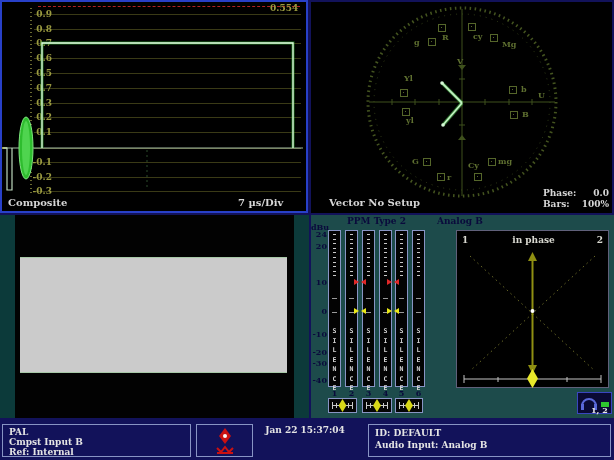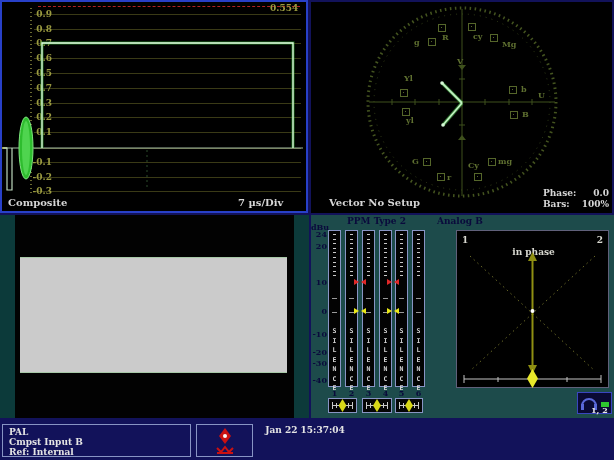--- a/index.html
+++ b/index.html
@@ -281,21 +281,21 @@
         <div class="pe" style="left:3px"></div>
         <div class="pe" style="right:3px"></div>
       <div class="pt" style="left:7px"></div>
         <div class="pt" style="right:7px"></div>
       <div class="pd"></div>
     </div>
 
     <div class="phasebox">
       <span class="phlab" style="left:5px;top:4px">1</span>
       <span class="phlab" style="right:5px;top:4px">2</span>
-      <span class="phlab" style="left:40px;top:16px;width:73px;text-align:center">in phase</span>
+      <span class="phlab" style="left:40px;top:4px;width:73px;text-align:center">in phase</span>
       <svg width="151" height="156" style="position:absolute;left:0;top:0">
         <line x1="13" y1="25" x2="138" y2="140" stroke="#6a6a28" stroke-width="1" stroke-dasharray="1.5 3.5"></line>
         <line x1="138" y1="25" x2="13" y2="140" stroke="#6a6a28" stroke-width="1" stroke-dasharray="1.5 3.5"></line>
         <line x1="75.5" y1="28" x2="75.5" y2="136" stroke="#8f8f12" stroke-width="2"></line>
         <polygon points="71,30 80,30 75.5,21" fill="#8f8f12"></polygon>
         <polygon points="71,134 80,134 75.5,143" fill="#8f8f12"></polygon>
         <circle cx="75.5" cy="80" r="2" fill="#ffffff"></circle>
         <line x1="7" y1="148" x2="144" y2="148" stroke="#c4c4c4" stroke-width="1"></line>
         <line x1="7" y1="144" x2="7" y2="152" stroke="#c4c4c4"></line>
         <line x1="144" y1="144" x2="144" y2="152" stroke="#c4c4c4"></line>
@@ -327,15 +327,19 @@
       <svg width="22" height="28" style="position:absolute;left:17px;top:2px">
         <polygon points="11,1 17,9 11,17 5,9" fill="#cc1111"></polygon>
         <circle cx="11" cy="9" r="2" fill="#f8f8f8"></circle>
         <path d="M3,21 L7,25 L11,20 L15,25 L19,21" fill="none" stroke="#cc1111" stroke-width="2"></path>
         <line x1="3" y1="26" x2="19" y2="26" stroke="#cc1111" stroke-width="2"></line>
       </svg>
     </div>
 
     <span class="sdate">Jan 22 15:37:04</span>
 
+    <div class="sbox" style="left:368px;width:243px">
+      <span class="sline" style="top:3px">ID: DEFAULT</span>
+      <span class="sline" style="top:15px">Audio Input: Analog B</span>
+    </div>
   </div>
 
 </div>
 
 </body></html>

